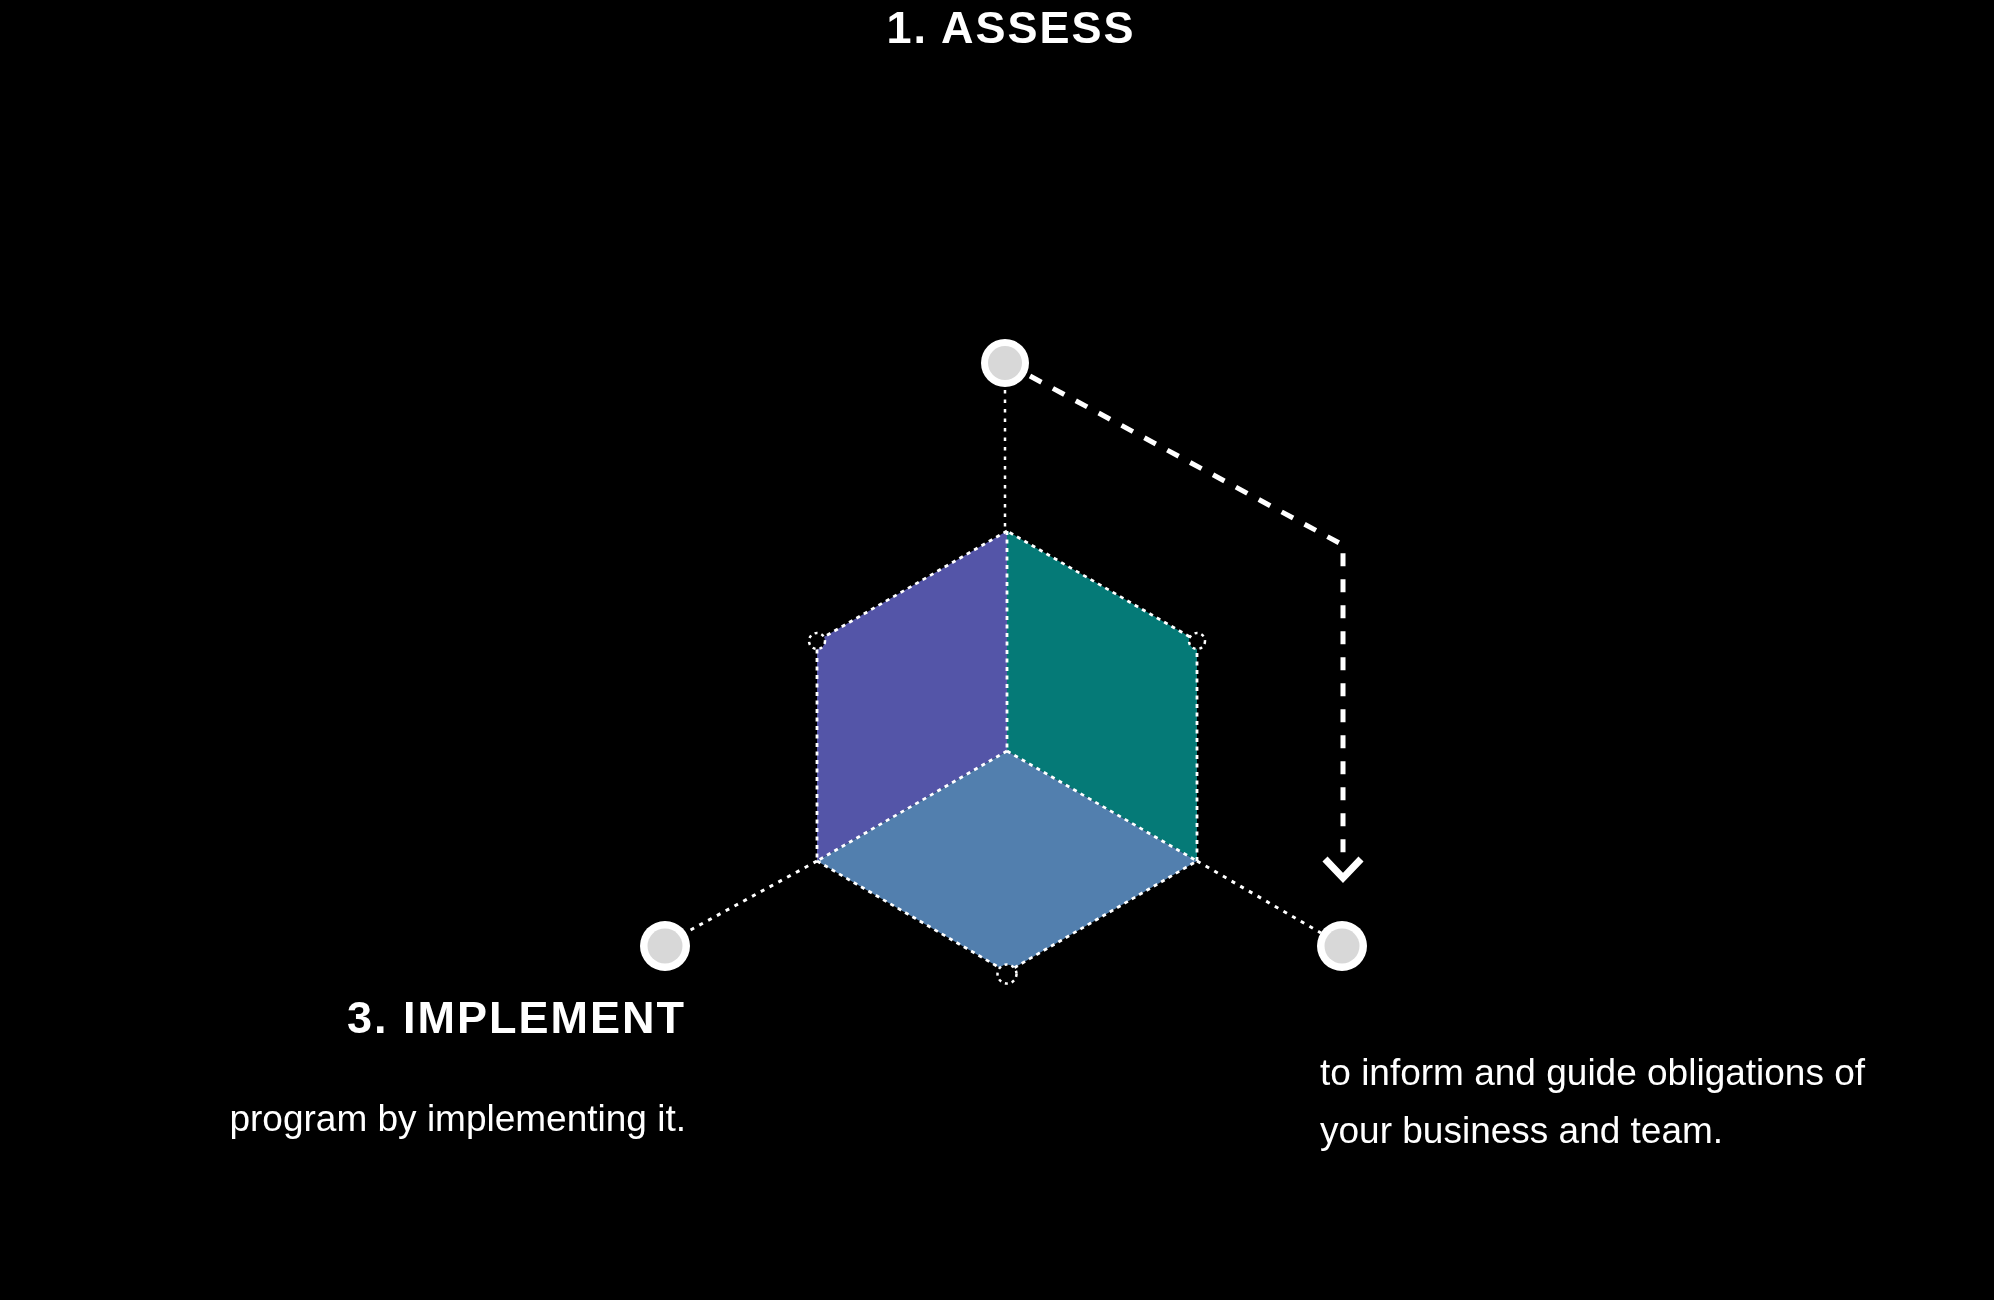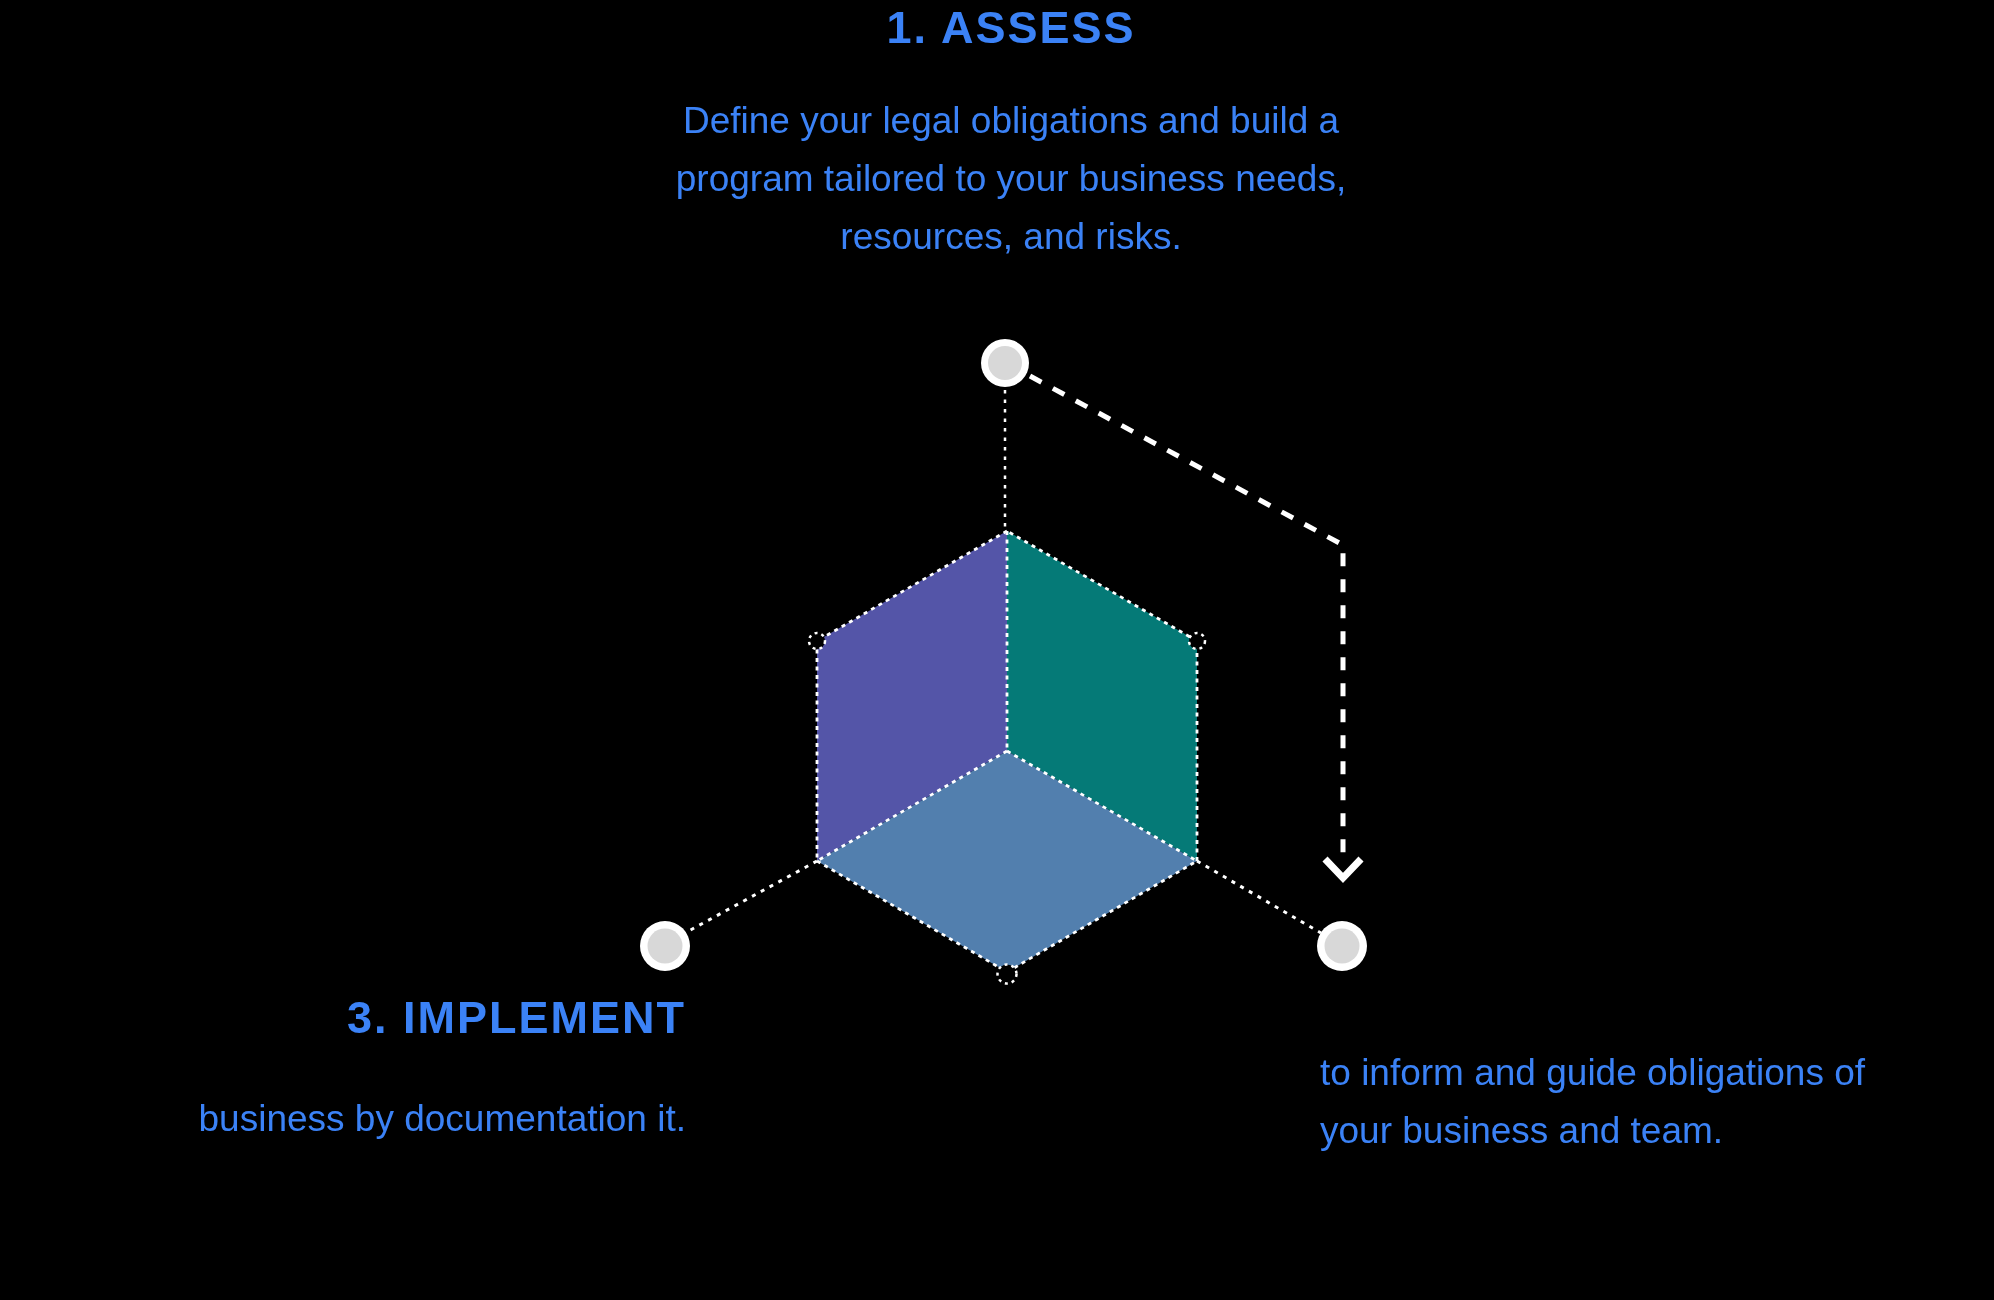--- a/index.html
+++ b/index.html
@@ -1,18 +1,18 @@
 <!DOCTYPE html>
 <html><head>
 <meta charset="utf-8">
 <style>
   html,body{margin:0;padding:0;background:#000;}
   .canvas{
     position:relative;width:1994px;height:1300px;background:#000000;
-    overflow:hidden;color:#3b82f6;
+    overflow:hidden;color:#ffffff;
     font-family:"Liberation Sans",sans-serif;
   }
   .step-title{
     font-weight:bold;font-size:45px;line-height:52px;letter-spacing:2px;
   }
   .step-desc{font-size:37px;line-height:58px;font-weight:400;}
   .assess-block{position:absolute;left:511px;top:2px;width:1000px;text-align:center;}
   .assess-block .step-title{margin-bottom:38px;}
   .implement-block{position:absolute;top:992px;right:1308px;text-align:right;}
   .build-block{position:absolute;top:1044px;left:1320px;text-align:left;}
@@ -20,25 +20,20 @@
   .build-block .step-title{margin-bottom:46px;}
   .diagram-svg{position:absolute;left:0;top:0;}
 </style>
 </head>
 <body>
 
 <div class="canvas">
 
   <div class="assess-block">
     <div class="step-title">1. ASSESS</div>
-    <div class="step-desc">
-      <div>Define your legal obligations and build a</div>
-      <div>program tailored to your business needs,</div>
-      <div>resources, and risks.</div>
-    </div>
   </div>
 
   <svg class="diagram-svg" width="1994" height="1300" viewBox="0 0 1994 1300">
 
     <line x1="1005" y1="390" x2="1005" y2="531" stroke-width="2.5" stroke-dasharray="3.5 6" fill="none" stroke="#ffffff"></line>
 
     <polyline points="1030,376 1343,545 1343,854" fill="none" stroke-width="5" stroke-dasharray="13 13" stroke="#ffffff"></polyline>
     <path d="M1325,859 L1343,878 L1361,859" fill="none" stroke-width="7" stroke-linecap="butt" stroke-linejoin="miter" stroke="#ffffff"></path>
 
     <polygon points="1007,531 817,641 817,861 1007,751" fill="#5455a8"></polygon>
@@ -78,21 +73,21 @@
     </g>
     <g>
       <circle cx="1342" cy="946" r="25" fill="#ffffff"></circle>
       <circle cx="1342" cy="946" r="17.5" fill="#d8d8d8"></circle>
     </g>
   </svg>
 
   <div class="implement-block">
     <div class="step-title">3. IMPLEMENT</div>
     <div class="step-desc">
-      <div>business by documentation it.</div>
+      <div>program by implementing it.</div>
     </div>
   </div>
 
   <div class="build-block">
     <div class="step-desc">
       <div>to inform and guide obligations of</div>
       <div>your business and team.</div>
     </div>
   </div>
 

